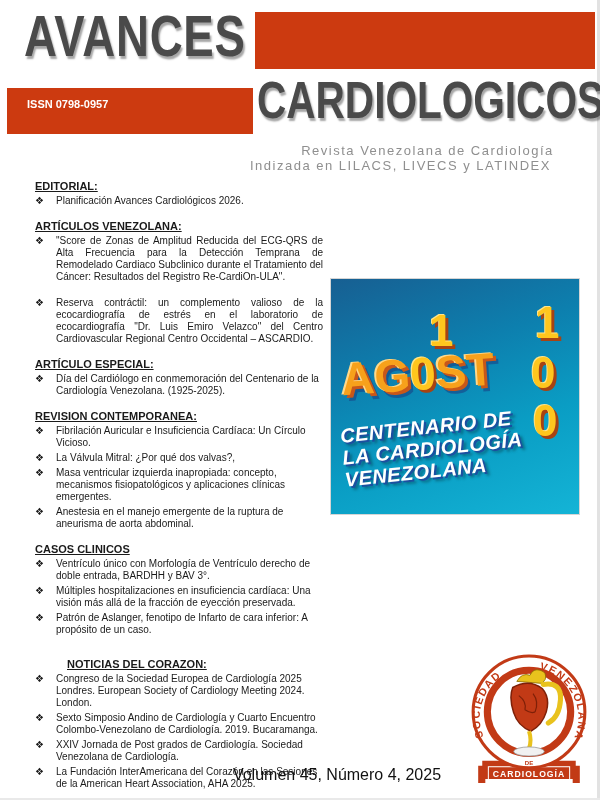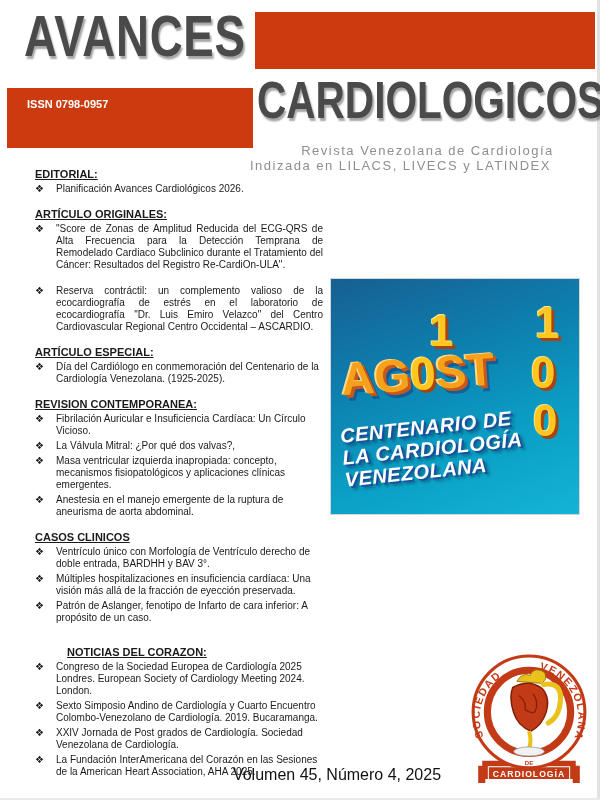--- a/index.html
+++ b/index.html
@@ -3,37 +3,37 @@
 <meta charset="utf-8">
 <style>
   html,body{margin:0;padding:0;background:#fff;}
   .page{position:relative;width:600px;height:800px;background:#fff;overflow:hidden;
         font-family:"Liberation Sans",sans-serif;}
   .edge-r{position:absolute;right:0;top:0;width:3px;height:800px;background:#e2e2e2;}
   .edge-b{position:absolute;left:0;bottom:0;width:600px;height:2px;background:#e9e9e9;}
 
   
   .bar-top{position:absolute;left:255px;top:12px;width:340px;height:57px;background:#cc3a10;}
-  .bar-left{position:absolute;left:7px;top:88px;width:246px;height:60px;background:#cc3a10;
+  .bar-left{position:absolute;left:7px;top:88px;width:246px;height:46px;background:#cc3a10;
             color:#fff;font-weight:bold;font-size:11px;line-height:15px;padding:9px 0 0 20px;box-sizing:border-box;}
   .t-avances{position:absolute;left:24px;top:3px;z-index:2;font-size:57px;font-weight:900;
              color:#4a4a4a;letter-spacing:1px;transform:scaleX(.8);transform-origin:left top;
              text-shadow:2px 3px 2px rgba(0,0,0,.35);white-space:nowrap;}
   .t-cardio{position:absolute;left:257px;top:70px;z-index:2;font-size:52px;font-weight:900;
             color:#4a4a4a;letter-spacing:0px;transform:scaleX(.78);transform-origin:left top;
             text-shadow:2px 3px 2px rgba(0,0,0,.35);white-space:nowrap;}
   .sub1{position:absolute;left:255px;top:143px;width:345px;text-align:center;color:#8f8f8f;
         font-size:13px;letter-spacing:1.5px;white-space:nowrap;}
   .sub2{position:absolute;left:250px;top:158px;width:350px;text-align:left;color:#8f8f8f;
         font-size:13px;letter-spacing:1.5px;white-space:nowrap;}
 
   
   .toc{position:absolute;left:35px;top:163px;width:288px;color:#1a1a1a;}
   .sec-title{font-size:11px;font-weight:bold;text-decoration:underline;margin:13px 0 3px;}
-  .sec:first-child .sec-title{margin-top:5px;}
+  .sec:first-child .sec-title{margin-top:17px;}
   .sec[data-gap="lg"] .sec-title{margin-top:22px;padding-left:32px;}
   .item{display:flex;margin-bottom:3px;font-size:10px;line-height:12px;}
   .item .bul{flex:0 0 21px;font-size:10px;}
   .item .txt{flex:1;}
   .sec-just .item{margin-bottom:14px;}
   .sec-just .item .txt{text-align:justify;}
   .sec-just .item:last-child{margin-bottom:3px;}
 
   
   .poster{position:absolute;left:330px;top:278px;width:250px;height:237px;overflow:hidden;
@@ -76,21 +76,21 @@
 
     <div class="sec">
       <div class="sec-title">EDITORIAL:</div>
       <div class="item">
         <span class="bul">❖</span>
         <span class="txt">Planificación Avances Cardiológicos 2026.</span>
       </div>
     </div>
 
     <div class="sec sec-just">
-      <div class="sec-title">ARTÍCULO ORIGINALES:</div>
+      <div class="sec-title">ARTÍCULOS VENEZOLANA:</div>
       <div class="item">
         <span class="bul">❖</span>
         <span class="txt">"Score de Zonas de Amplitud Reducida del ECG-QRS de Alta Frecuencia para la Detección Temprana de Remodelado Cardiaco Subclinico durante el Tratamiento del Cáncer: Resultados del Registro Re-CardiOn-ULA".</span>
       </div>
       <div class="item">
         <span class="bul">❖</span>
         <span class="txt">Reserva contráctil: un complemento valioso de la ecocardiografía de estrés en el laboratorio de ecocardiografía "Dr. Luis Emiro Velazco" del Centro Cardiovascular Regional Centro Occidental – ASCARDIO.</span>
       </div>
     </div>
 

